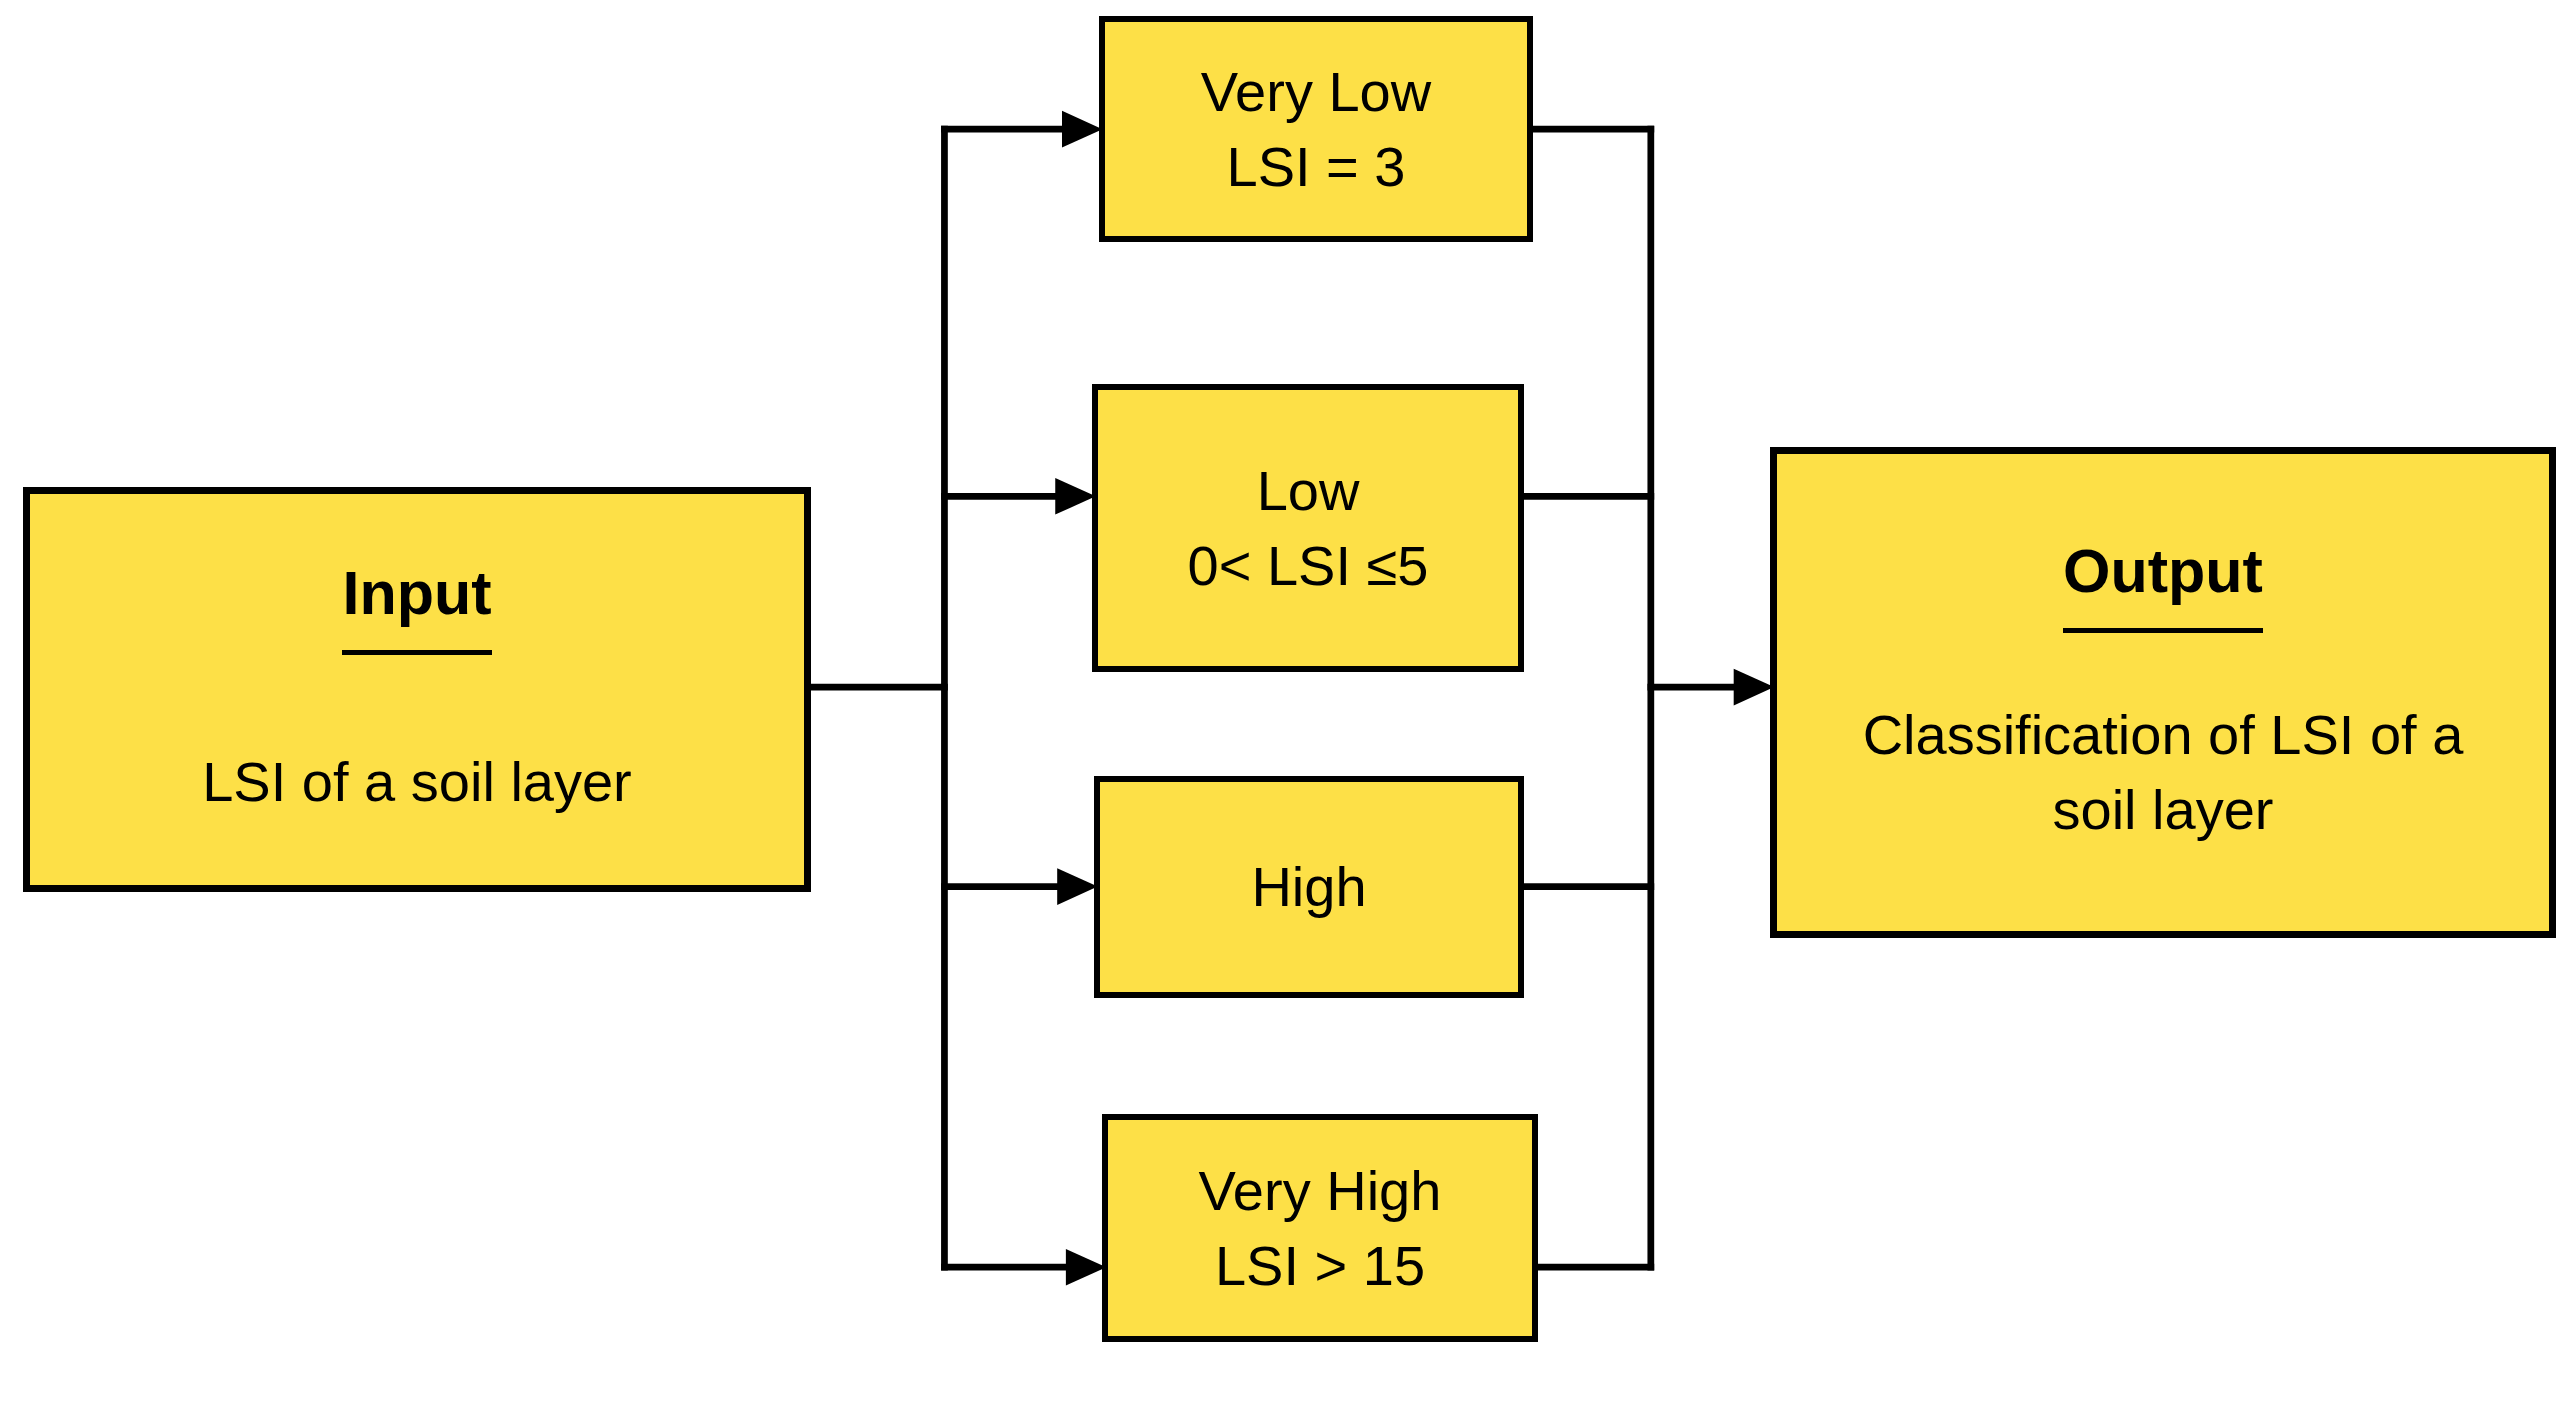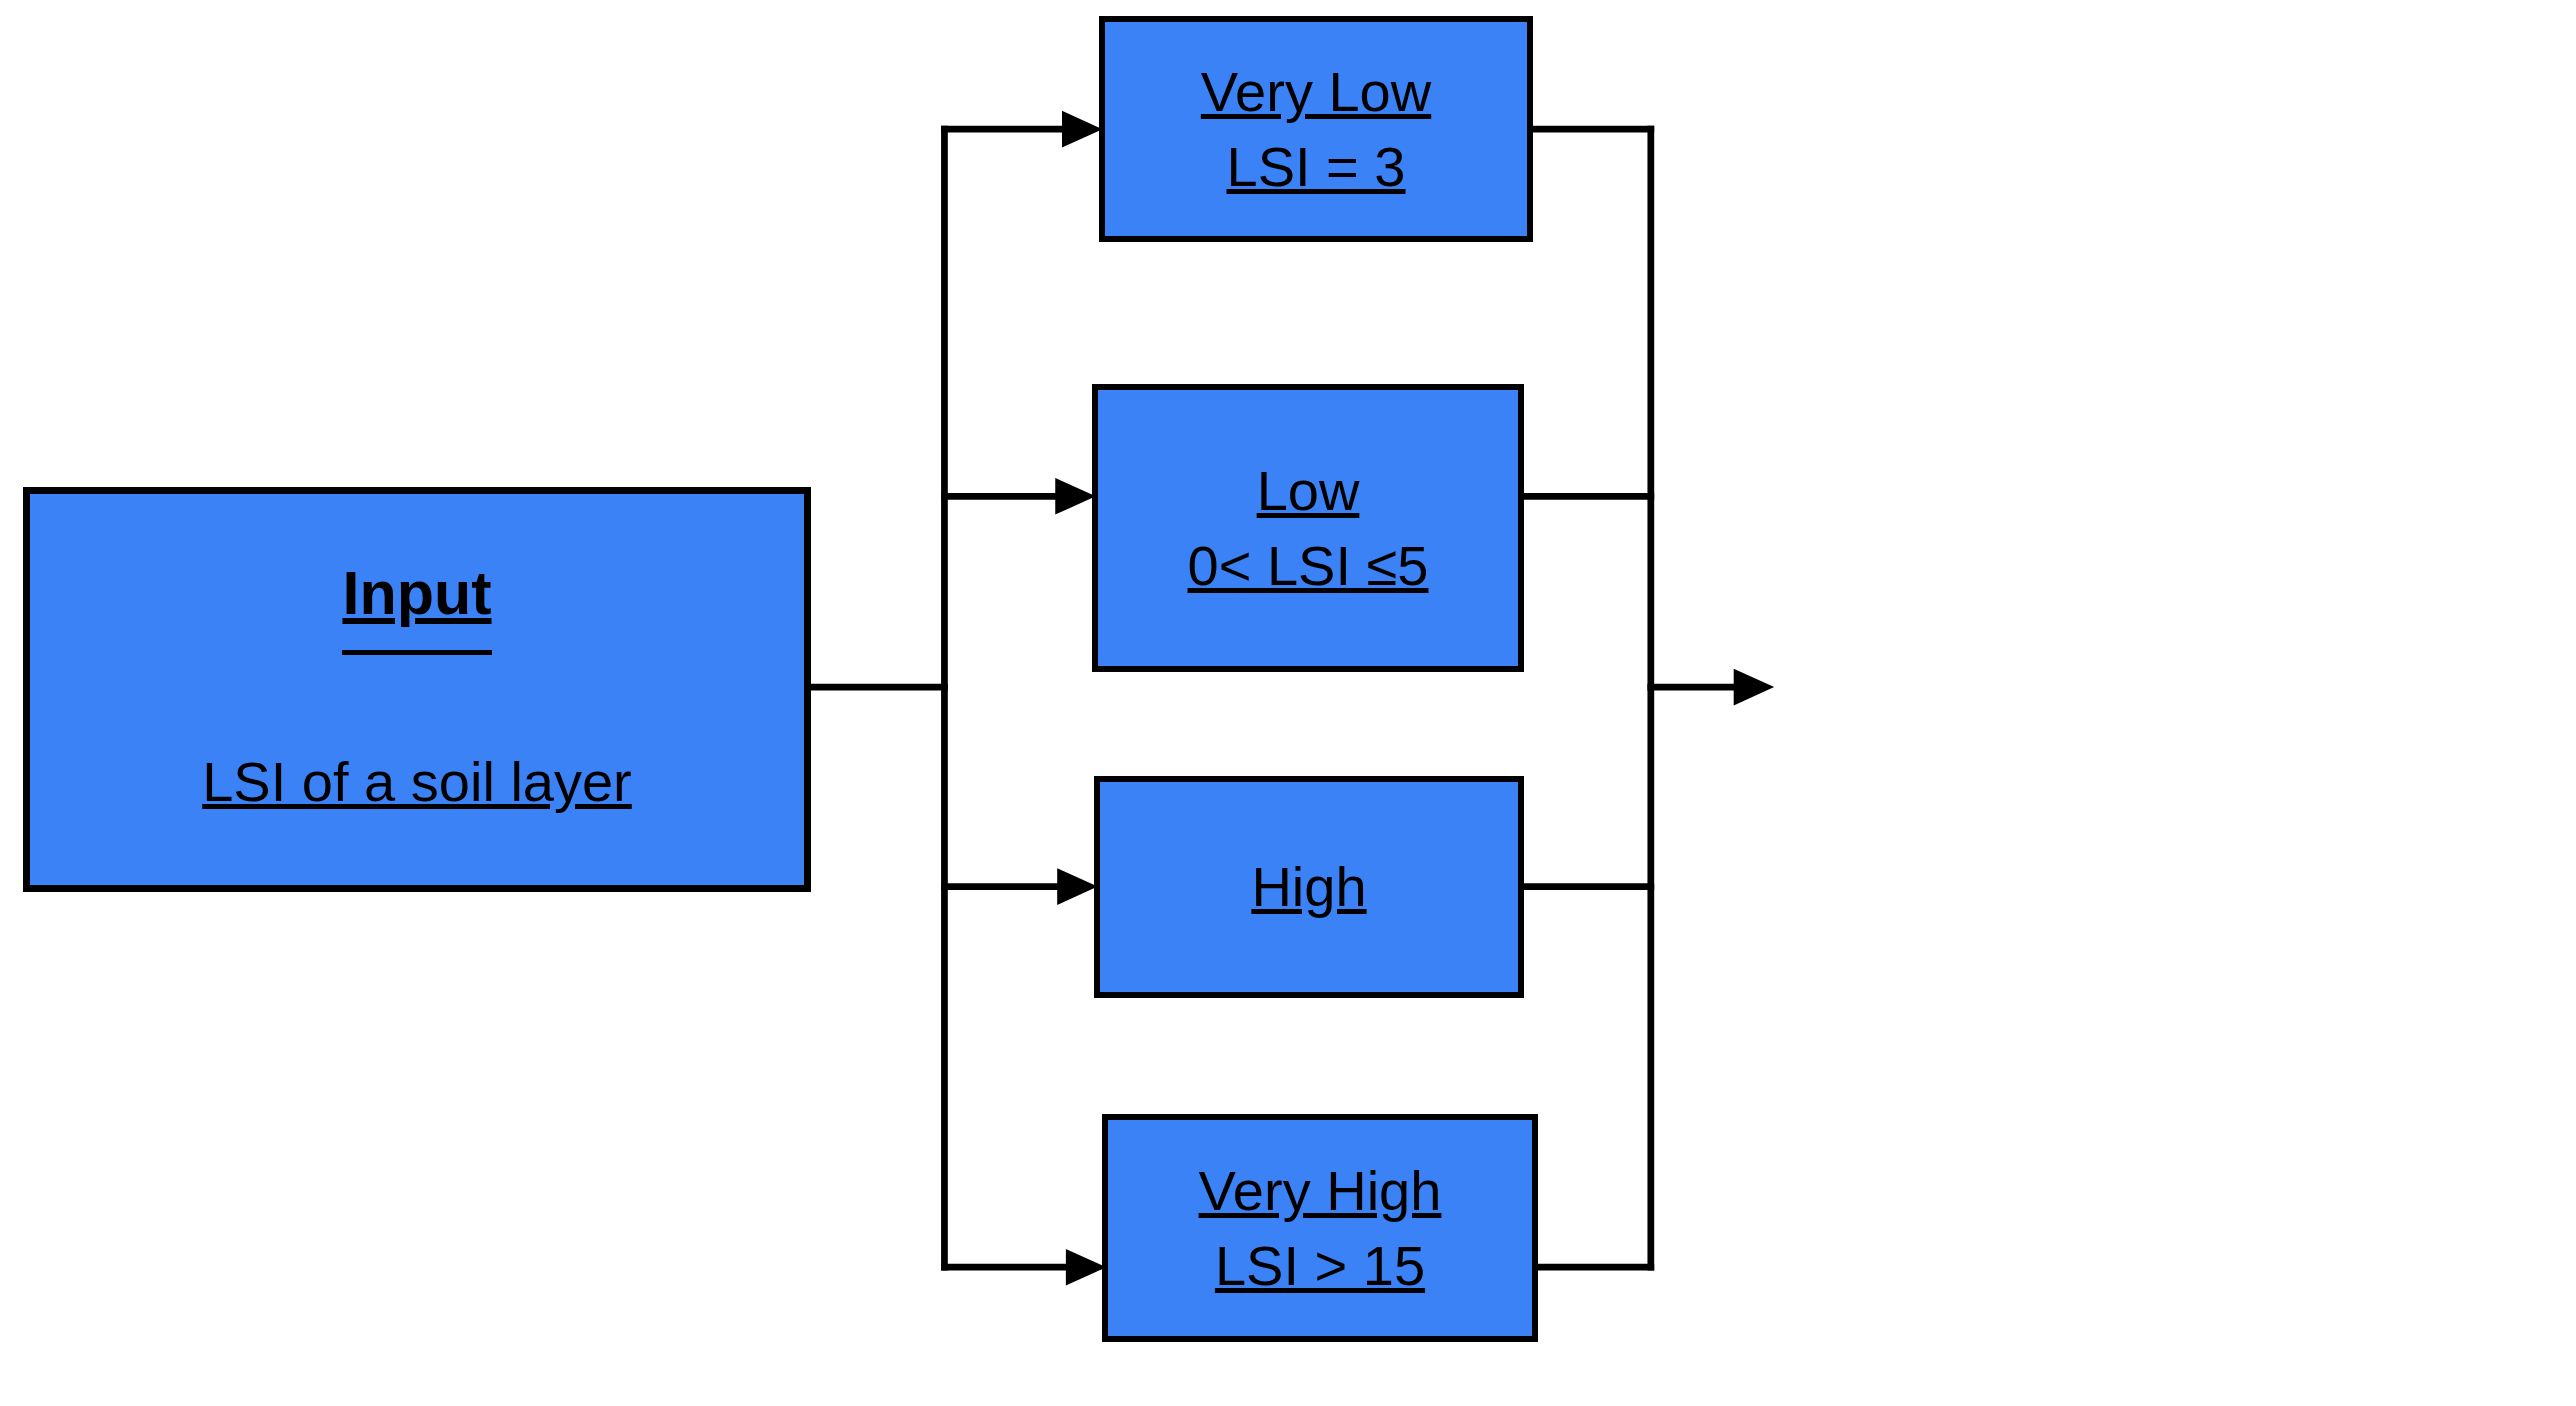--- a/index.html
+++ b/index.html
@@ -20,28 +20,27 @@
   .connectors path {
     stroke: #000000;
     stroke-width: 7;
     fill: none;
     stroke-linecap: square;
   }
   .connectors polygon { fill: #000000; stroke: none; }
   .box {
     position: absolute;
     box-sizing: border-box;
-    background: #3b82f6;
+    background: #fde047;
     border: 6.7px solid #000000;
     display: flex;
     flex-direction: column;
     align-items: center;
     justify-content: center;
     text-align: center;
-    text-decoration: underline;
   }
   .box.terminal { border-width: 7.7px; }
   .cat-label, .cat-cond {
     font-size: 56px;
     line-height: 1.34;
     white-space: nowrap;
   }
   .heading {
     font-size: 61px;
     font-weight: bold;
@@ -108,15 +107,22 @@
 
   <div class="box high-box">
     <div class="cat-label">High</div>
   </div>
 
   <div class="box very-high-box">
     <div class="cat-label">Very High</div>
     <div class="cat-cond">LSI &gt; 15</div>
   </div>
 
+  <div class="box terminal output-box">
+    <div class="heading">Output</div>
+    <div class="body-text">
+      <div>Classification of LSI of a</div>
+      <div>soil layer</div>
+    </div>
+  </div>
 
 </div>
 
 
 </body></html>

